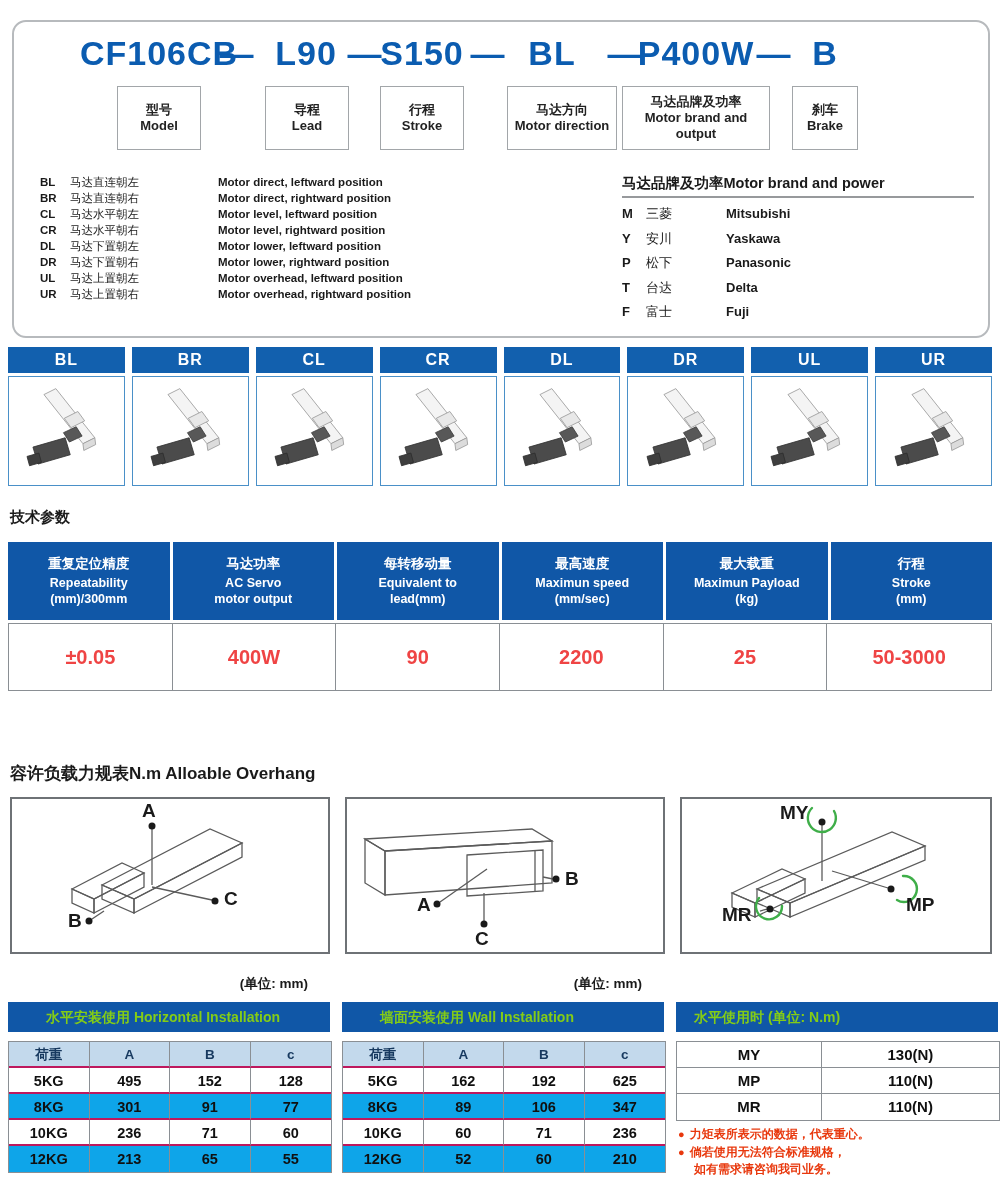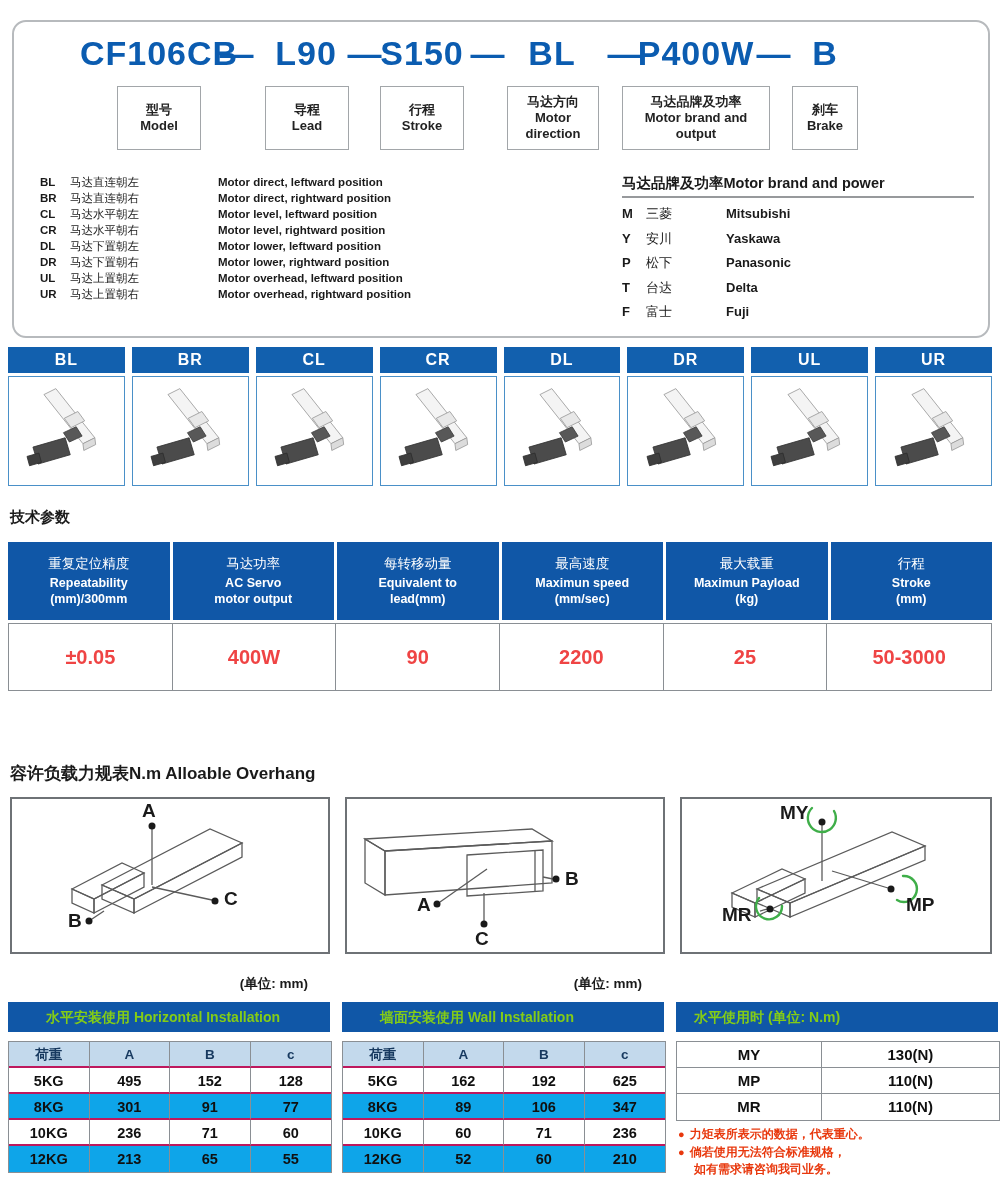--- a/index.html
+++ b/index.html
@@ -8,21 +8,21 @@
 
   
   .top-box{position:absolute;left:12px;top:20px;width:974px;height:314px;
            border:2px solid #b7babd;border-radius:14px;background:#fff;}
   .seg,.dash{position:absolute;top:12px;transform:translateX(-50%);
            font-size:34px;font-weight:bold;color:#0b5cb0;letter-spacing:1px;white-space:nowrap;}
   .label-box{position:absolute;top:64px;border:1px solid #a2a6a9;background:#fff;
            display:flex;flex-direction:column;align-items:center;justify-content:center;
            text-align:center;font-size:13px;font-weight:600;color:#222;line-height:16px;height:64px;box-sizing:border-box;padding:2px;}
   .lb0{left:103px;width:84px}.lb1{left:251px;width:84px}.lb2{left:366px;width:84px}
-  .lb3{left:493px;width:92px}.lb4{left:608px;width:148px}.lb5{left:778px;width:66px}
+  .lb3{left:493px;width:110px}.lb4{left:608px;width:148px}.lb5{left:778px;width:66px}
 
   .list-block{position:absolute;top:152px;}
   .md-block{left:26px;width:448px;}
   .mb-block{left:608px;width:352px;}
   .list-title{font-size:14.5px;font-weight:bold;color:#1a1a1a;
               border-bottom:2px solid #97999c;padding-bottom:3px;margin-bottom:4px;}
   .md-row{display:grid;grid-template-columns:30px 148px auto;font-size:11.5px;line-height:16px;}
   .md-row .code{font-weight:bold;}
   .md-row .en{font-weight:600;}
   .mb-row{display:grid;grid-template-columns:24px 80px auto;font-size:13px;line-height:24.5px;}
@@ -37,21 +37,21 @@
   .g-img{margin-top:3px;border:1px solid #4a90c8;background:#fff;height:110px;
          display:flex;align-items:center;justify-content:center;box-sizing:border-box;}
 
   
   .sec-title{position:absolute;font-weight:bold;color:#1a1a1a;}
   .tech-title{left:10px;top:508px;font-size:15px;}
   .tech-table{position:absolute;left:8px;top:542px;width:984px;}
   .tech-head{display:grid;grid-template-columns:repeat(6,1fr);gap:3px;}
   .th-cell{background:#1057a7;color:#fff;text-align:center;min-height:78px;box-sizing:border-box;
            display:flex;flex-direction:column;justify-content:center;padding:6px 4px;}
-  .th-cell .l0{font-size:13.5px;font-weight:normal;margin-bottom:2px;}
+  .th-cell .l0{font-size:13.5px;font-weight:bold;margin-bottom:2px;}
   .th-cell .l1,.th-cell .l2{font-size:12.5px;font-weight:600;line-height:16px;}
   .tech-data{margin-top:3px;border:1.5px solid #8a8f94;display:grid;grid-template-columns:repeat(6,1fr);}
   .td-cell{height:66px;line-height:66px;text-align:center;font-size:20px;font-weight:bold;
            color:#ef4444;border-right:1px solid #8a8f94;background:#fff;}
   .td-cell:last-child{border-right:none;}
 
   
   .oh-title{left:10px;top:762px;font-size:17px;}
   .diag{position:absolute;top:797px;height:157px;border:2px solid #6e7276;background:#fff;box-sizing:border-box;}
   .d1{left:10px;width:320px}.d2{left:345px;width:320px}.d3{left:680px;width:312px}

